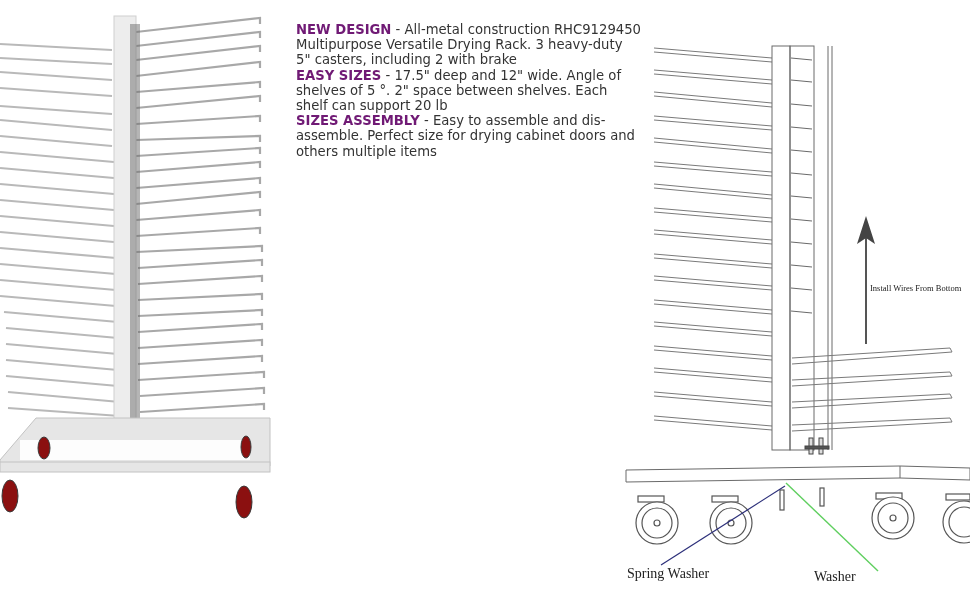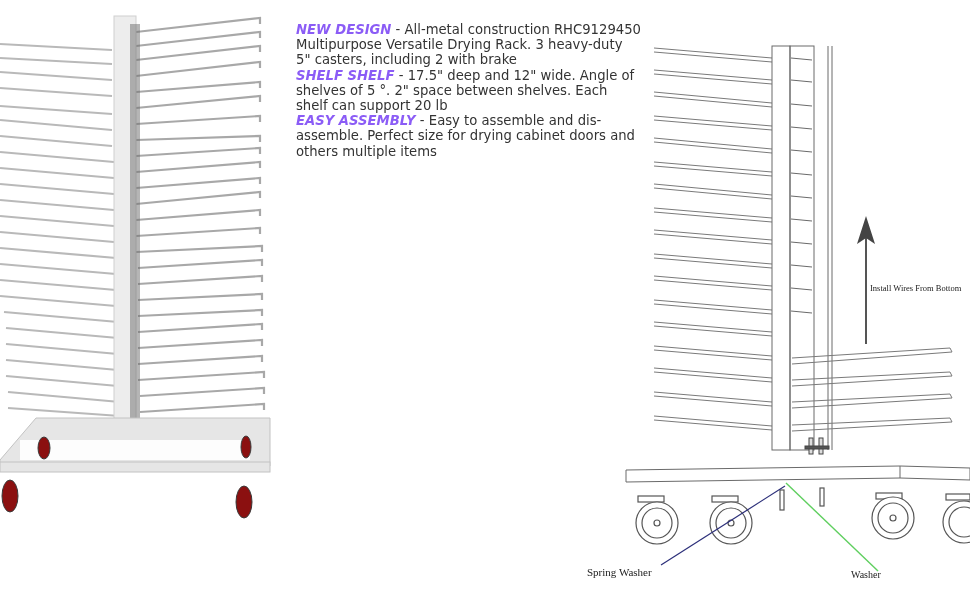--- a/index.html
+++ b/index.html
@@ -1,25 +1,25 @@
 <!DOCTYPE html>
 <html><head>
 <meta charset="utf-8">
 <style>
   html,body{margin:0;padding:0;background:#ffffff;}
   body{width:970px;height:600px;position:relative;overflow:hidden;font-family:"DejaVu Sans","Liberation Sans",sans-serif;}
   .photo{position:absolute;left:0;top:0;width:290px;height:540px;}
   .specs{position:absolute;left:296px;top:22px;width:345px;font-size:13.2px;line-height:15.2px;color:#333;}
   .specs .para{display:block;}
-  .specs .head{font-weight:bold;color:#8b5cf6;font-style:italic;}
+  .specs .head{font-weight:bold;color:#701a75;}
   .diagram{position:absolute;left:590px;top:0;width:380px;height:600px;}
   .lbl{position:absolute;font-family:Liberation Serif, serif;color:#222;}
   .lbl-install{left:870px;top:283px;font-size:8.5px;white-space:nowrap;}
-  .lbl-spring{left:587px;top:566px;font-size:11px;}
-  .lbl-washer{left:851px;top:569px;font-size:10px;}
+  .lbl-spring{left:627px;top:566px;font-size:14px;}
+  .lbl-washer{left:814px;top:569px;font-size:14px;}
 </style>
 </head>
 <body>
 
 <svg class="photo" viewBox="0 0 290 540">
   <g stroke="#b9b9b9" stroke-width="2.2" fill="none">
     <path d="M0 44 L112 50"></path>
       <path d="M0 58 L112 64"></path>
       <path d="M0 72 L112 80"></path>
       <path d="M0 88 L112 96"></path>
@@ -81,22 +81,22 @@
   <g fill="#8b1010" stroke="#3a3a3a" stroke-width="1">
     <ellipse cx="44" cy="448" rx="6" ry="11"></ellipse>
     <ellipse cx="246" cy="447" rx="5" ry="11"></ellipse>
     <ellipse cx="10" cy="496" rx="8" ry="16"></ellipse>
     <ellipse cx="244" cy="502" rx="8" ry="16"></ellipse>
   </g>
 </svg>
 
 <div class="specs">
   <span class="para"><span class="head">NEW DESIGN</span><span> - All-metal construction RHC9129450 Multipurpose Versatile Drying Rack. 3 heavy-duty 5" casters, including 2 with brake</span></span>
-  <span class="para"><span class="head">SHELF SHELF</span><span> - 17.5" deep and 12" wide. Angle of shelves of 5 °. 2" space between shelves. Each shelf can support 20 lb</span></span>
-  <span class="para"><span class="head">EASY ASSEMBLY</span><span> - Easy to assemble and dis-assemble. Perfect size for drying cabinet doors and others multiple items</span></span>
+  <span class="para"><span class="head">EASY SIZES</span><span> - 17.5" deep and 12" wide. Angle of shelves of 5 °. 2" space between shelves. Each shelf can support 20 lb</span></span>
+  <span class="para"><span class="head">SIZES ASSEMBLY</span><span> - Easy to assemble and dis-assemble. Perfect size for drying cabinet doors and others multiple items</span></span>
 </div>
 
 <svg class="diagram" viewBox="590 0 380 600">
   <g stroke="#7a7a7a" stroke-width="1" fill="none">
     <path d="M654 48 L772 58"></path>
       <path d="M654 52 L772 62"></path>
     <path d="M654 70 L772 80"></path>
       <path d="M654 74 L772 84"></path>
     <path d="M654 92 L772 103"></path>
       <path d="M654 96 L772 107"></path>

